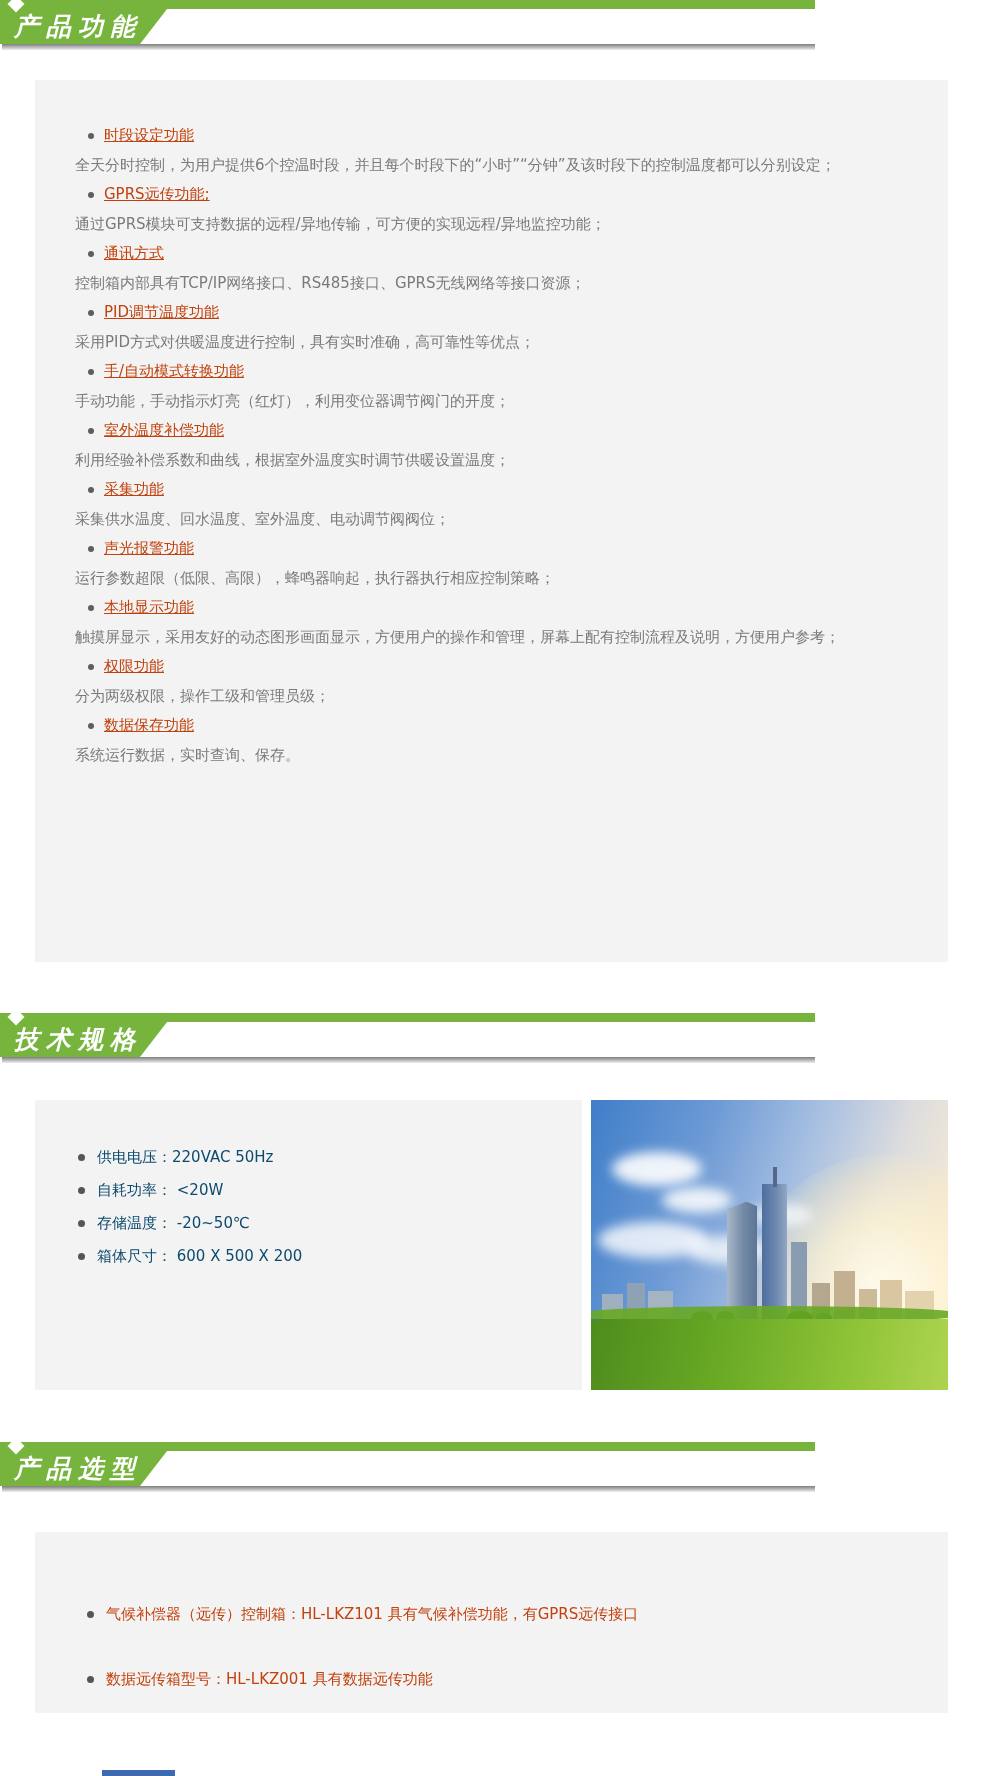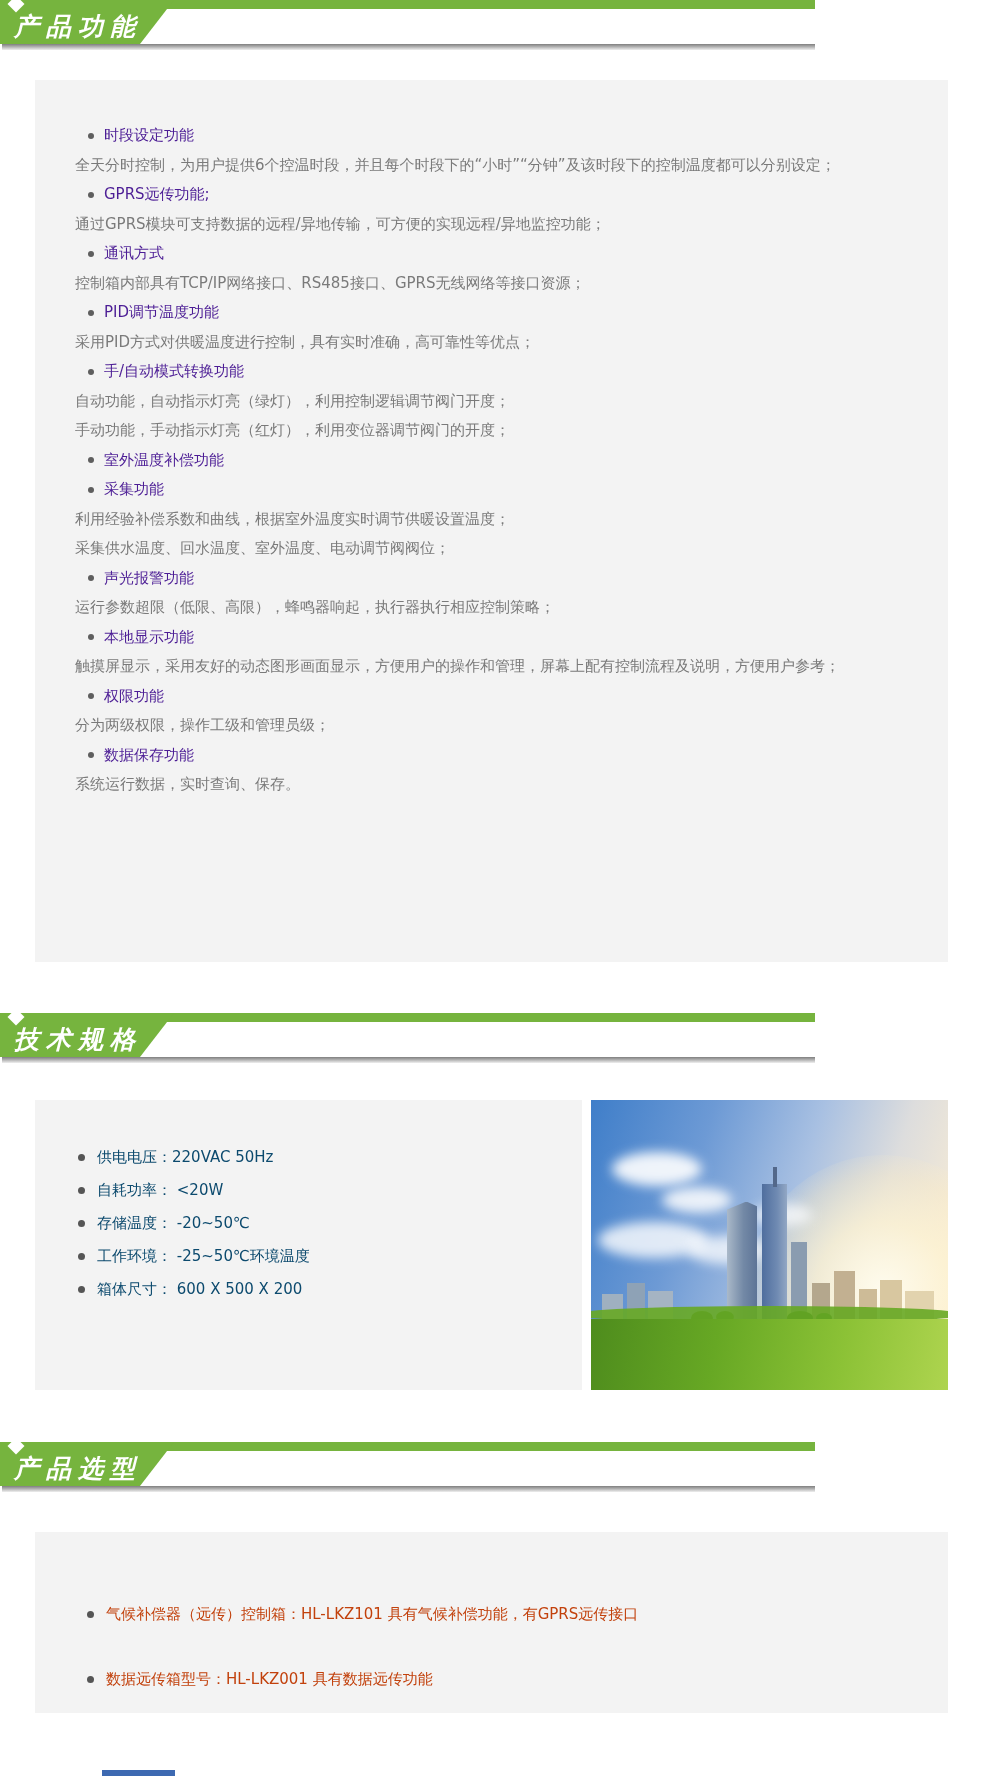--- a/index.html
+++ b/index.html
@@ -29,21 +29,21 @@
     background:linear-gradient(to bottom,#7f7f7f 0%,#aaaaaa 40%,#efefef 100%);
   }
   
   .gray-box{position:absolute;background:#f3f3f3;overflow:hidden;}
   .box-features{left:35px;top:80px;width:913px;height:882px;padding-top:41px;box-sizing:border-box;}
   .box-specs{left:35px;top:1100px;width:547px;height:290px;padding-top:41px;box-sizing:border-box;}
   .box-selection{left:35px;top:1532px;width:913px;height:181px;padding-top:34px;box-sizing:border-box;}
   
   .line{display:flex;align-items:center;color:#7a7a7a;font-size:15px;white-space:nowrap;}
   .feat-line{height:29.5px;padding-left:40px;}
-  .feat-line.bullet{padding-left:53px;color:#4c1d95;}
+  .feat-line.bullet{padding-left:53px;color:#c2410c;text-decoration:underline;}
   .spec-line{height:33px;padding-left:43px;color:#0c4a6e;}
   .sel-line{height:33px;padding-left:52px;color:#c2410c;margin-top:32px;}
   .dot{width:6px;height:6px;border-radius:50%;background:#5e5e5e;margin-right:10px;flex:0 0 auto;}
   .dot.big{width:7px;height:7px;background:#555555;margin-right:12px;}
   
   .photo{position:absolute;left:591px;top:1100px;width:357px;height:290px;overflow:hidden;}
   .sky{position:absolute;inset:0;
     background:linear-gradient(108deg,#3f7ec9 0%,#6d9ad5 28%,#a8c0e2 52%,#dddddd 72%,#f3e9d6 88%,#f9efd9 100%);}
   .sun-glow{position:absolute;right:-70px;top:55px;width:270px;height:270px;border-radius:50%;
     background:radial-gradient(circle,rgba(255,252,238,0.98) 0%,rgba(255,244,210,0.75) 35%,rgba(255,238,195,0.35) 60%,rgba(255,238,195,0) 75%);}
@@ -118,35 +118,32 @@
       <span>PID调节温度功能</span>
     </div>
   <div class="line feat-line">
       <span>采用PID方式对供暖温度进行控制，具有实时准确，高可靠性等优点；</span>
     </div>
   <div class="line feat-line bullet">
       <span class="dot"></span>
       <span>手/自动模式转换功能</span>
     </div>
   <div class="line feat-line">
-      <span>自动功能，自动指示灯亮（绿灯），利用控制逻辑调节阀门开度；</span>
-    </div>
-  <div class="line feat-line">
       <span>手动功能，手动指示灯亮（红灯），利用变位器调节阀门的开度；</span>
     </div>
   <div class="line feat-line bullet">
       <span class="dot"></span>
       <span>室外温度补偿功能</span>
     </div>
+  <div class="line feat-line">
+      <span>利用经验补偿系数和曲线，根据室外温度实时调节供暖设置温度；</span>
+    </div>
   <div class="line feat-line bullet">
       <span class="dot"></span>
       <span>采集功能</span>
-    </div>
-  <div class="line feat-line">
-      <span>利用经验补偿系数和曲线，根据室外温度实时调节供暖设置温度；</span>
     </div>
   <div class="line feat-line">
       <span>采集供水温度、回水温度、室外温度、电动调节阀阀位；</span>
     </div>
   <div class="line feat-line bullet">
       <span class="dot"></span>
       <span>声光报警功能</span>
     </div>
   <div class="line feat-line">
       <span>运行参数超限（低限、高限），蜂鸣器响起，执行器执行相应控制策略；</span>
@@ -188,24 +185,20 @@
       <span class="dot big"></span>
       <span>供电电压：220VAC 50Hz</span>
     </div>
   <div class="line spec-line">
       <span class="dot big"></span>
       <span>自耗功率： &lt;20W</span>
     </div>
   <div class="line spec-line">
       <span class="dot big"></span>
       <span>存储温度： -20~50℃</span>
-    </div>
-  <div class="line spec-line">
-      <span class="dot big"></span>
-      <span>工作环境： -25~50℃环境温度</span>
     </div>
   <div class="line spec-line">
       <span class="dot big"></span>
       <span>箱体尺寸： 600 X 500 X 200</span>
     </div>
 </section>
 
 <div class="photo">
   <div class="sky"></div>
   <div class="sun-glow"></div>

